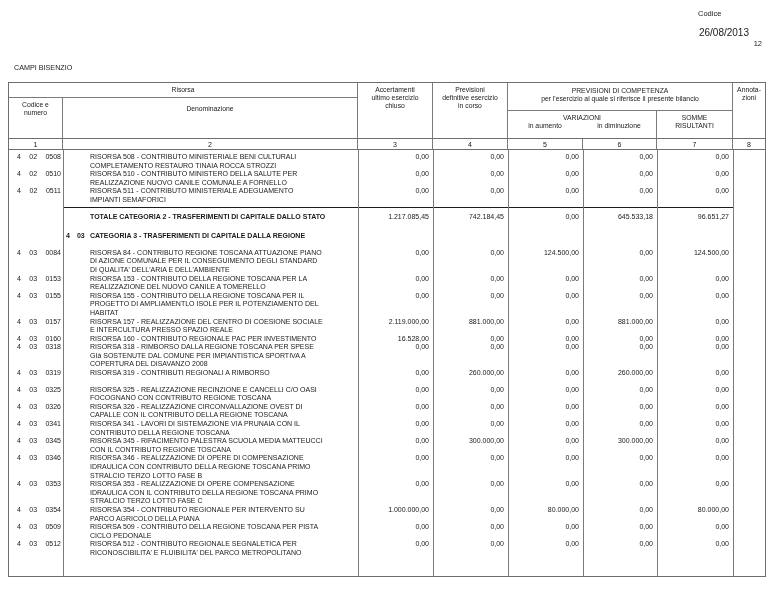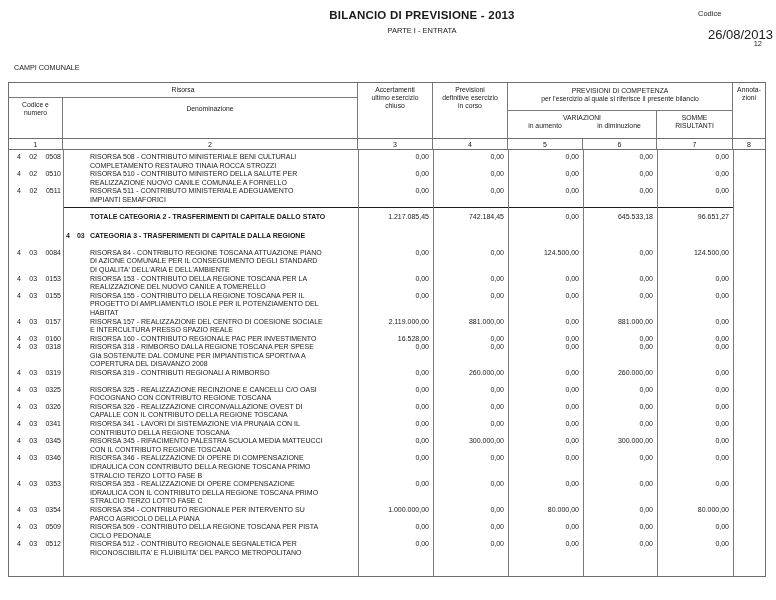--- a/index.html
+++ b/index.html
@@ -7,21 +7,21 @@
               font-family:"Liberation Sans", sans-serif; color:#1a1a1a; }
 
   
   .page-head { position:relative; height:82px; }
   .doc-title { position:absolute; left:68px; right:0; top:9px; text-align:center;
                font-size:11.5px; font-weight:bold; letter-spacing:.2px; }
   .doc-subtitle { position:absolute; left:68px; right:0; top:26px; text-align:center;
                   font-size:7.5px; }
   .page-label { position:absolute; left:698px; top:9px; font-size:7.5px; }
   .page-number { position:absolute; right:14px; top:9px; font-size:7.5px;margin-top:30px; }
-  .doc-date { position:absolute; right:3px; top:27px; font-size:13px;padding-left:28px; }
+  .doc-date { position:absolute; right:27px; top:27px; font-size:10px;padding-left:28px; }
   .entity { position:absolute; left:14px; top:63px; font-size:7.2px; }
 
   
   .btable { margin-left:8px; width:758px; border:1px solid #6e6e6e; background:#fff; }
 
   .hgrid { display:grid;
            grid-template-columns:54px 295px 75px 75px 75px 74px 76px 32px;
            grid-template-rows:15px 13px 27px;
            font-size:6.8px; line-height:8.2px; text-align:center; }
   .hcell { border-right:1px solid #7a7a7a; overflow:hidden; }
@@ -65,26 +65,24 @@
   .row-total { margin-bottom:11px; }
   .row-category { margin-bottom:8px; }
   .row-rule { display:block; margin:2px 0 5px 0; }
   .rule-line { margin-left:54px; width:671px; border-top:1.5px solid #1c1c1c; }
   .rows-flow > .brow:nth-child(13) { margin-bottom:8px; } 
 </style>
 </head>
 <body>
 
 <div class="page-head">
-  <div class="doc-title">BILANCIO DI PREVISIONE - 2013</div>
-  <div class="doc-subtitle">PARTE I - ENTRATA</div>
   <div class="page-label">Codice</div>
   <div class="page-number">12</div>
   <div class="doc-date">26/08/2013</div>
-  <div class="entity">CAMPI COMUNALE</div>
+  <div class="entity">CAMPI BISENZIO</div>
 </div>
 
 <div class="btable">
 
   <div class="hgrid">
     <div class="hcell bb h-risorsa">Risorsa</div>
     <div class="hcell h-codice pre">Codice e
 numero</div>
     <div class="hcell h-denom">Denominazione</div>
     <div class="hcell h-accert pre">Accertamenti

